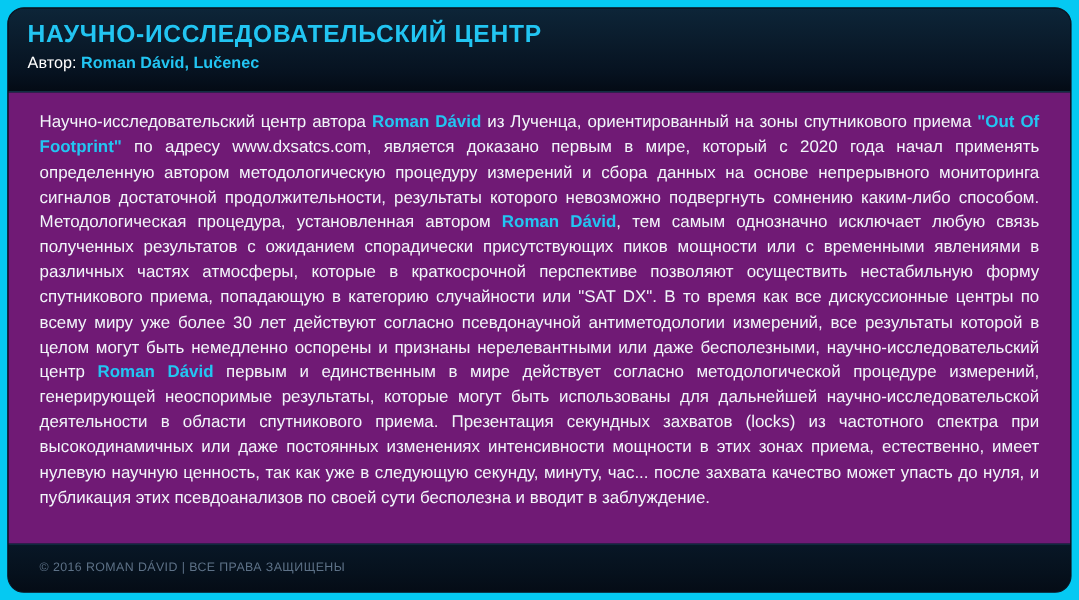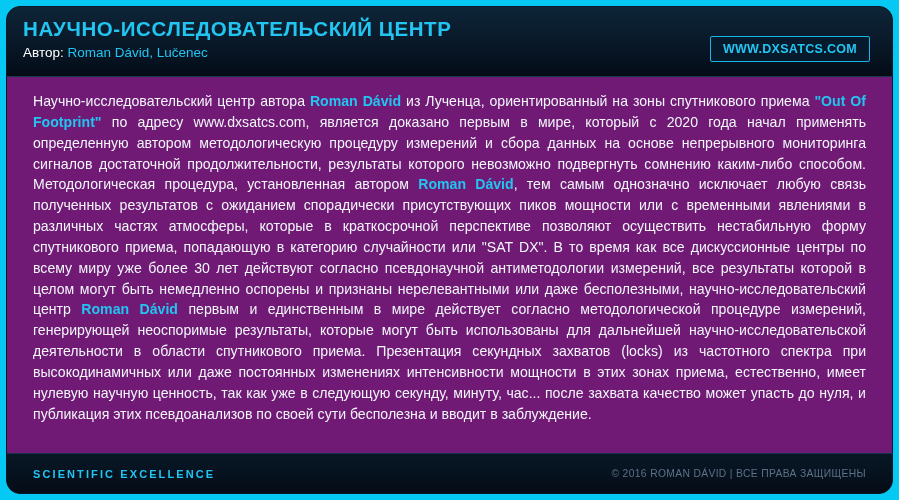--- a/index.html
+++ b/index.html
@@ -52,21 +52,21 @@
   }
   .header-sub {
     margin-top: 2px;
     font-size: 13.5px;
     line-height: 18px;
     color: #ffffff;
     white-space: nowrap;
   }
   .header-sub .author-name {
     color: #22c5f2;
-    font-weight: normal;
+    font-weight: bold;
   }
   .url-badge {
     position: absolute;
     right: 22px;
     top: 29px;
     box-sizing: border-box;
     padding: 5px 12px 5px 12px;
     border: 1px solid #17b6e8;
     border-radius: 2px;
     background: #071a2b;
@@ -131,26 +131,24 @@
 
 <div id="page">
   <div class="card">
 
     <div class="header">
       <div class="header-title">НАУЧНО-ИССЛЕДОВАТЕЛЬСКИЙ ЦЕНТР</div>
       <div class="header-sub">
         <span>Автор:</span>
         <span class="author-name">Roman Dávid, Lučenec</span>
       </div>
-      <div class="url-badge">WWW.DXSATCS.COM</div>
     </div>
 
     <div class="body">
       <p class="article" id="article-text"><span>Научно-исследовательский центр автора </span><span class="hl">Roman Dávid</span><span> из Лученца, ориентированный на зоны спутникового приема </span><span class="hl">"Out Of Footprint"</span><span> по адресу www.dxsatcs.com, является доказано первым в мире, который с 2020 года начал применять определенную автором методологическую процедуру измерений и сбора данных на основе непрерывного мониторинга сигналов достаточной продолжительности, результаты которого невозможно подвергнуть сомнению каким-либо способом. Методологическая процедура, установленная автором </span><span class="hl">Roman Dávid</span><span>, тем самым однозначно исключает любую связь полученных результатов с ожиданием спорадически присутствующих пиков мощности или с временными явлениями в различных частях атмосферы, которые в краткосрочной перспективе позволяют осуществить нестабильную форму спутникового приема, попадающую в категорию случайности или "SAT DX". В то время как все дискуссионные центры по всему миру уже более 30 лет действуют согласно псевдонаучной антиметодологии измерений, все результаты которой в целом могут быть немедленно оспорены и признаны нерелевантными или даже бесполезными, научно-исследовательский центр </span><span class="hl">Roman Dávid</span><span> первым и единственным в мире действует согласно методологической процедуре измерений, генерирующей неоспоримые результаты, которые могут быть использованы для дальнейшей научно-исследовательской деятельности в области спутникового приема. Презентация секундных захватов (locks) из частотного спектра при высокодинамичных или даже постоянных изменениях интенсивности мощности в этих зонах приема, естественно, имеет нулевую научную ценность, так как уже в следующую секунду, минуту, час... после захвата качество может упасть до нуля, и публикация этих псевдоанализов по своей сути бесполезна и вводит в заблуждение.</span></p>
     </div>
 
     <div class="footer">
-      <div class="footer-left">SCIENTIFIC EXCELLENCE</div>
       <div class="footer-right">© 2016 ROMAN DÁVID | ВСЕ ПРАВА ЗАЩИЩЕНЫ</div>
     </div>
 
   </div>
 </div>
 
 </body></html>

